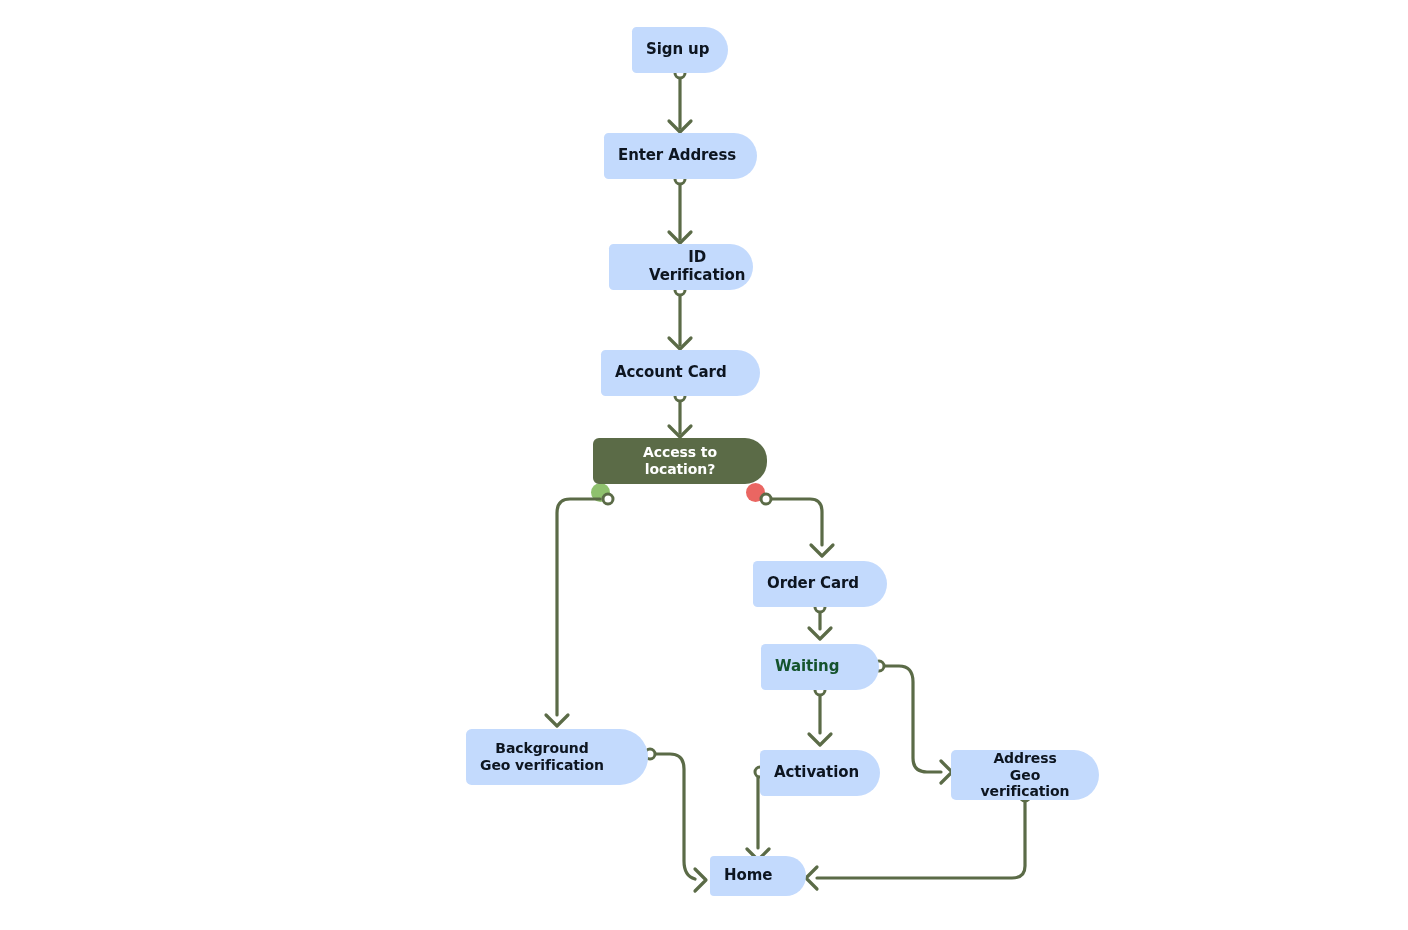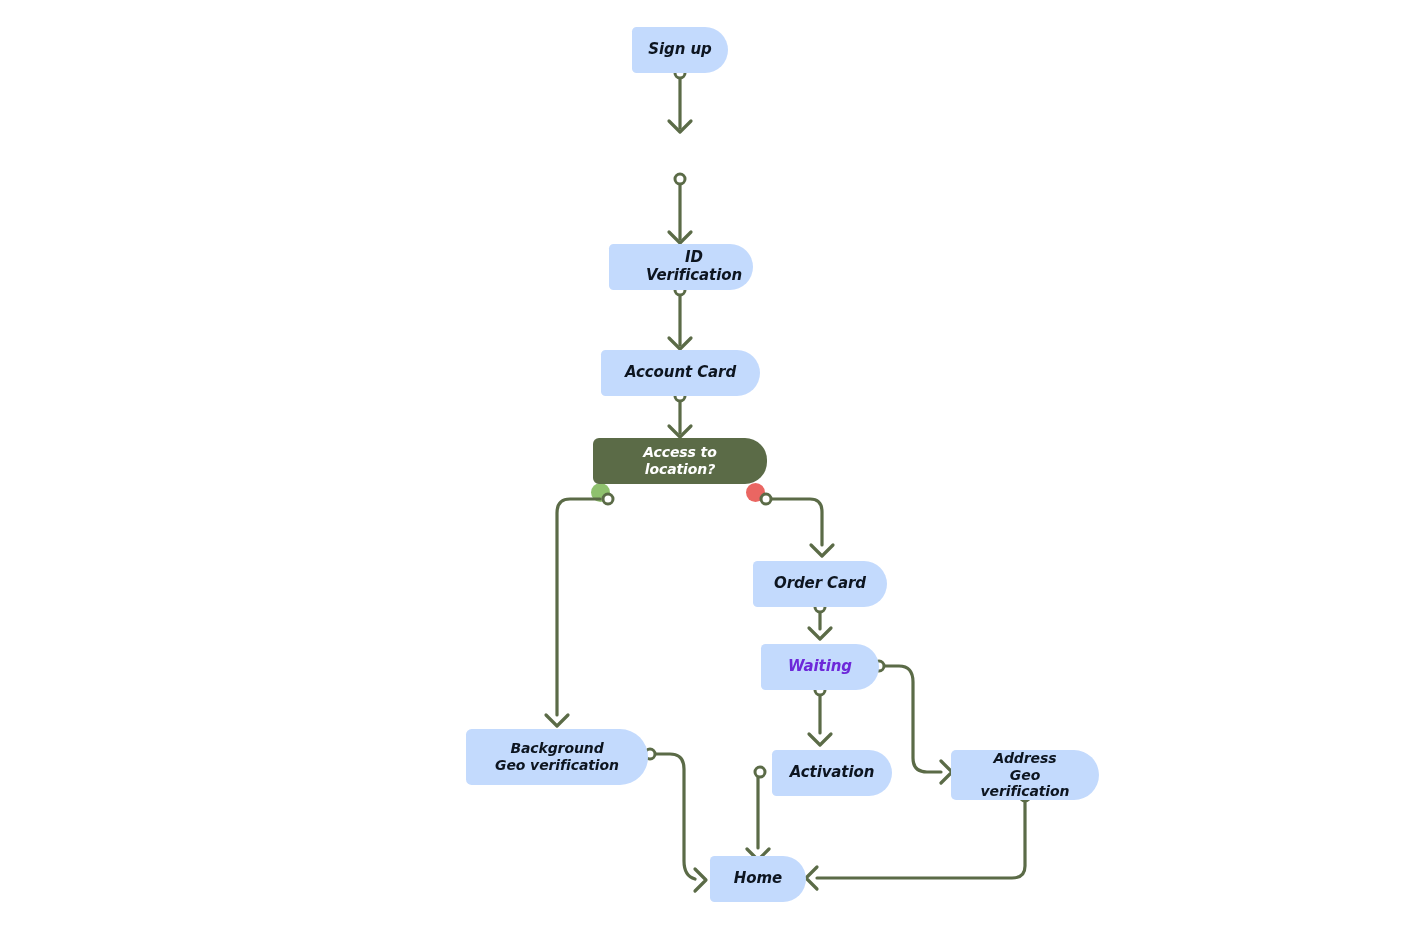--- a/index.html
+++ b/index.html
@@ -23,27 +23,26 @@
     position: absolute;
     left: 0;
     top: 0;
     width: 1408px;
     height: 930px;
   }
   .node {
     position: absolute;
     display: flex;
     align-items: center;
-    justify-content: center;
+    justify-content: flex-start;
     text-align: center;
     box-sizing: border-box;
     line-height: 1.18;
     letter-spacing: -0.1px;
     user-select: none;
-    font-style: italic;
   }
   .node.process {
     background: #c3dafd;
     color: #0d1520;
     font-weight: 700;
     border-radius: 6px 30px 30px 6px;
   }
   .node.decision {
     background: #5b6b47;
     color: #ffffff;
@@ -125,42 +124,45 @@
       </g>
       <g>
         <path d="M 1025 800 L 1025 866 Q 1025 878 1012 878 L 817 878" fill="none" stroke="#5b6b47" stroke-width="3.2" stroke-linecap="round" stroke-linejoin="round"></path>
         <path d="M 817 867 L 806 878 L 817 889" fill="none" stroke="#5b6b47" stroke-width="3.2" stroke-linecap="round" stroke-linejoin="round"></path>
         <circle cx="1025" cy="796" r="5" fill="#ffffff" stroke="#5b6b47" stroke-width="3"></circle>
       </g>
     </svg>
 <div class="node process" style="left: 632px; top: 27px; width: 96px; height: 46px; font-size: 15px; z-index: 3; background: rgb(195, 218, 253); color: rgb(13, 21, 32);">
       <span class="label">Sign up</span>
     </div>
+    <div class="node process" style="left: 604px; top: 133px; width: 153px; height: 46px; font-size: 15px; z-index: 3; background: rgb(195, 218, 253); color: rgb(13, 21, 32);">
+      <span class="label">Enter Address</span>
+    </div>
     <div class="node process" style="left: 609px; top: 244px; width: 144px; height: 46px; font-size: 15px; z-index: 3; background: rgb(195, 218, 253); color: rgb(13, 21, 32); padding-left: 26px;">
       <span class="label">ID Verification</span>
     </div>
     <div class="node process" style="left: 601px; top: 350px; width: 159px; height: 46px; font-size: 15px; z-index: 3; background: rgb(195, 218, 253); color: rgb(13, 21, 32);">
       <span class="label">Account Card</span>
     </div>
     <div class="node process" style="left: 753px; top: 561px; width: 134px; height: 46px; font-size: 15px; z-index: 3; background: rgb(195, 218, 253); color: rgb(13, 21, 32);">
       <span class="label">Order Card</span>
     </div>
     <div class="node decision" style="left: 593px; top: 438px; width: 174px; height: 46px; font-size: 14px; z-index: 3; background: rgb(91, 107, 71); color: rgb(255, 255, 255);">
       <span class="label">Access to location?</span>
     </div>
-    <div class="node process" style="left: 761px; top: 644px; width: 118px; height: 46px; font-size: 15px; z-index: 3; background: rgb(195, 218, 253); color: #6d28d9;">
+    <div class="node process" style="left: 761px; top: 644px; width: 118px; height: 46px; font-size: 15px; z-index: 3; background: rgb(195, 218, 253); color: #14532d;">
       <span class="label">Waiting</span>
     </div>
     <div class="node process" style="left: 466px; top: 729px; width: 182px; height: 56px; font-size: 14px; z-index: 3; background: rgb(195, 218, 253); color: rgb(13, 21, 32);">
       <span class="label">Background
 Geo verification</span>
     </div>
-    <div class="node process" style="left: 760px; top: 750px; width: 120px; height: 46px; font-size: 15px; z-index: 3; background: rgb(195, 218, 253); color: rgb(13, 21, 32); margin-left: 12px;">
+    <div class="node process" style="left: 760px; top: 750px; width: 120px; height: 46px; font-size: 15px; z-index: 3; background: rgb(195, 218, 253); color: rgb(13, 21, 32);">
       <span class="label">Activation</span>
     </div>
     <div class="node process" style="left: 951px; top: 750px; width: 148px; height: 50px; font-size: 14px; z-index: 3; background: rgb(195, 218, 253); color: rgb(13, 21, 32);">
       <span class="label">Address
 Geo verification</span>
     </div>
-    <div class="node process" style="left: 710px; top: 856px; width: 96px; height: 46px; font-size: 15px; z-index: 3; background: rgb(195, 218, 253); color: rgb(13, 21, 32);">
+    <div class="node process" style="left: 710px; top: 856px; width: 96px; height: 40px; font-size: 15px; z-index: 3; background: rgb(195, 218, 253); color: rgb(13, 21, 32);">
       <span class="label">Home</span>
     </div>
   </div>
 
 </body></html>

